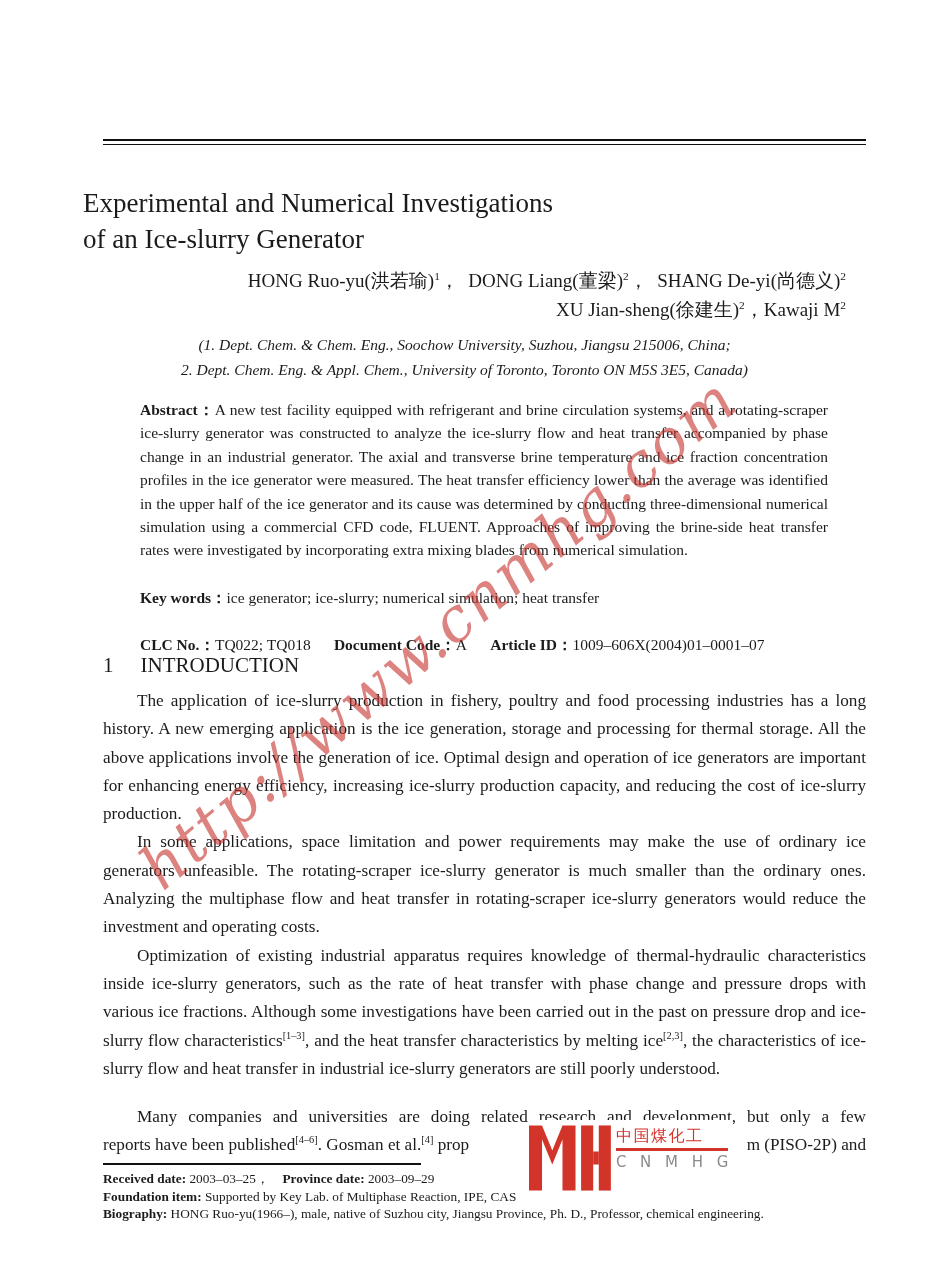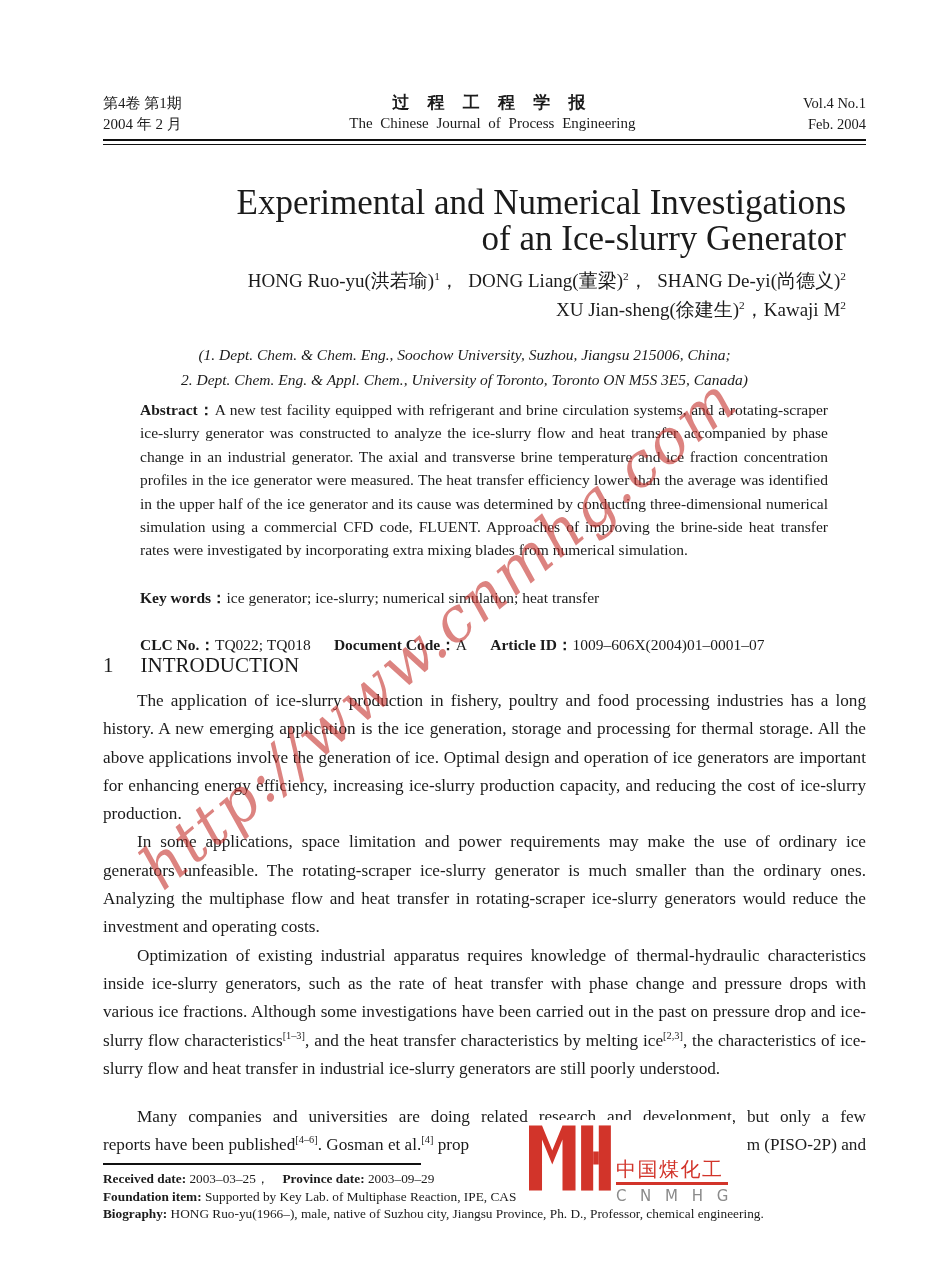--- a/index.html
+++ b/index.html
@@ -16,25 +16,25 @@
              display:flex; justify-content:space-between; align-items:flex-start; }
   .jh-left  { font-size:15px; line-height:21px; white-space:nowrap; }
   .jh-center{ text-align:center; flex:1; }
   .jh-cn { font-size:17px; font-weight:700; letter-spacing:7px; line-height:20px; }
   .jh-en { font-size:15px; line-height:21px; word-spacing:4px; }
   .jh-right { font-size:14.5px; line-height:21px; text-align:right; white-space:nowrap; }
   .rule-double { position:absolute; left:103px; top:139px; width:763px; height:3px;
                  border-top:2.5px solid #101010; border-bottom:1.2px solid #101010; }
 
   
-  .title   { position:absolute; left:83px; top:185px; width:763px; text-align:right;
-             font-size:35px; line-height:36px; }
+  .title   { position:absolute; left:83px; top:185px; width:763px; text-align:left;
+             font-size:27px; line-height:36px; }
   .authors { position:absolute; left:83px; top:266px; width:763px; text-align:right;
              font-size:19px; line-height:29px; }
-  .affil   { position:absolute; left:83px; top:342px; width:763px; text-align:center;
+  .affil   { position:absolute; left:83px; top:332px; width:763px; text-align:center;
              font-style:italic; font-size:15.5px; line-height:25px; }
 
   
   .abs-block { position:absolute; left:140px; top:398px; width:688px;
                font-size:15.5px; line-height:23.4px; text-align:justify; }
   .abs-block .line { text-align:left;margin-top:24px; }
 
   
   .section-h { position:absolute; left:103px; top:650px; font-size:21px; line-height:30px;text-align:right; }
   .section-h .num { margin-right:27px; }
@@ -56,44 +56,30 @@
                font-family:"DejaVu Serif",serif; font-style:italic;
                font-size:61px; letter-spacing:2px; white-space:nowrap;
                color:rgba(197,48,44,0.60); }
 
   
   .logo { position:absolute; left:529px; top:1120px; width:204px; height:75px;
           background:#ffffff; z-index:6; display:flex; align-items:flex-start; }
   .logo-mark { width:88px; height:70px; margin-top:3px; }
   .logo-right { margin-left:5px; display:flex; flex-direction:column; margin-top:4px; }
   .logo-cn { font-family:"DejaVu Sans","Liberation Sans",sans-serif; color:#d2342a;
-             font-size:20px; line-height:23px; letter-spacing:1.5px; white-space:nowrap;margin-top:34px; }
+             font-size:16px; line-height:23px; letter-spacing:1.5px; white-space:nowrap; }
   .logo-underline { height:2.5px; background:#d2342a; margin:1px 0 2px 0; width:112px; }
   .logo-en { font-family:"DejaVu Sans","Liberation Sans",sans-serif; color:#8b8b8b;
              font-size:15px; line-height:19px; letter-spacing:4.5px; white-space:nowrap; }
 </style>
 </head>
 <body>
 
 <div class="page">
 
-  <div class="jheader">
-    <div class="jh-left">
-      <div>第4卷 第1期</div>
-      <div>2004 年 2 月</div>
-    </div>
-    <div class="jh-center">
-      <div class="jh-cn">过 程 工 程 学 报</div>
-      <div class="jh-en">The Chinese Journal of Process Engineering</div>
-    </div>
-    <div class="jh-right">
-      <div>Vol.4 No.1</div>
-      <div>Feb. 2004</div>
-    </div>
-  </div>
   <div class="rule-double"></div>
 
   <div class="title">
     <div>Experimental and Numerical Investigations</div>
     <div>of an Ice-slurry Generator</div>
   </div>
 
   <div class="authors">
     <div>HONG Ruo-yu(洪若瑜)<sup>1</sup>， DONG Liang(董梁)<sup>2</sup>， SHANG De-yi(尚德义)<sup>2</sup></div>
     <div>XU Jian-sheng(徐建生)<sup>2</sup>，Kawaji M<sup>2</sup></div>

